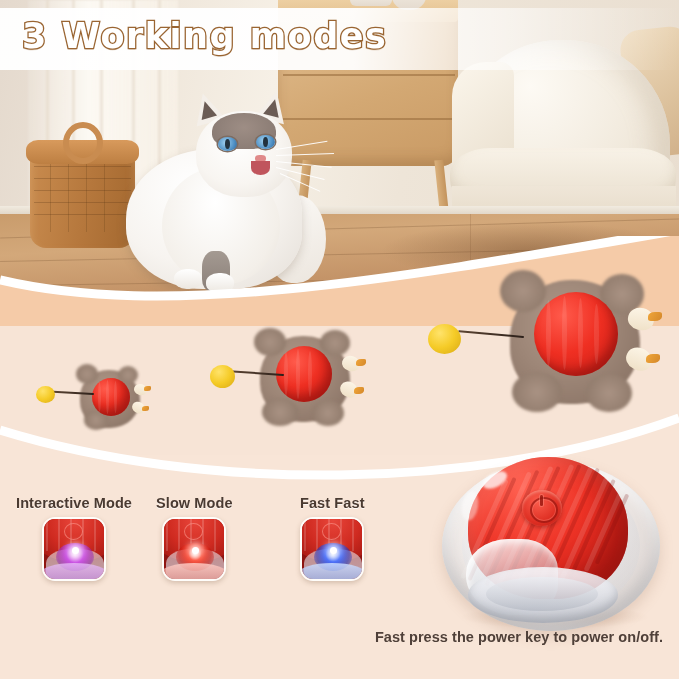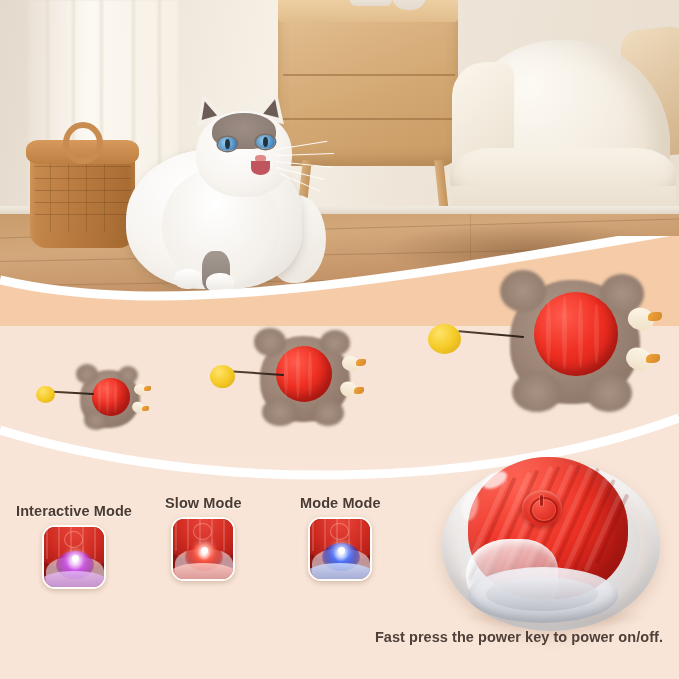--- a/index.html
+++ b/index.html
@@ -411,60 +411,60 @@
     <svg width="679" height="90" viewBox="0 0 679 90" preserveAspectRatio="none">
       <path d="M0,30 C200,92 480,92 679,18 L679,90 L0,90 Z" fill="#f8e5d7"></path>
       <path d="M0,30 C200,92 480,92 679,18" fill="none" stroke="#ffffff" stroke-width="9"></path>
     </svg>
   </div>
 
   <div class="bottom"></div>
 
   <div class="modes">
 
-    <div class="mode" style="left:16px;top:8px;">
+    <div class="mode" style="left:16px;top:0;">
       <div class="mode-label">Interactive Mode</div>
       <div class="mode-thumb">
         <div class="thumb-shell">
           <div class="thumb-ridge" style="left:10px"></div>
           <div class="thumb-ridge" style="left:22px"></div>
           <div class="thumb-ridge" style="left:34px"></div>
           <div class="thumb-ridge" style="left:46px"></div>
           <div class="thumb-ridge" style="left:58px"></div>
           <div class="thumb-ridge" style="left:68px"></div>
         </div>
         <div class="thumb-smiley"></div>
         <div class="thumb-clear"></div>
         <div class="thumb-glow" style="background:radial-gradient(circle at 50% 40%,rgba(255,230,255,.95) 0%,rgba(200,70,230,.95) 34%,rgba(140,30,180,.5) 68%,rgba(120,20,160,0) 100%);"></div>
         <div class="thumb-spark"></div>
         <div class="thumb-wheel" style="background:linear-gradient(180deg,rgba(232,190,248,.8),rgba(186,120,220,.6));"></div>
       </div>
     </div>
 
-    <div class="mode" style="left:165px;top:0;">
+    <div class="mode" style="left:156px;top:0;">
       <div class="mode-label">Slow Mode</div>
       <div class="mode-thumb">
         <div class="thumb-shell">
           <div class="thumb-ridge" style="left:10px"></div>
           <div class="thumb-ridge" style="left:22px"></div>
           <div class="thumb-ridge" style="left:34px"></div>
           <div class="thumb-ridge" style="left:46px"></div>
           <div class="thumb-ridge" style="left:58px"></div>
           <div class="thumb-ridge" style="left:68px"></div>
         </div>
         <div class="thumb-smiley"></div>
         <div class="thumb-clear"></div>
         <div class="thumb-glow" style="background:radial-gradient(circle at 50% 38%,rgba(255,255,250,.95) 0%,rgba(255,60,36,.95) 26%,rgba(200,20,12,.55) 62%,rgba(160,12,8,0) 100%);"></div>
         <div class="thumb-spark"></div>
         <div class="thumb-wheel" style="background:linear-gradient(180deg,rgba(255,205,198,.85),rgba(226,130,120,.6));"></div>
       </div>
     </div>
 
     <div class="mode" style="left:300px;top:0;">
-      <div class="mode-label">Mode Mode</div>
+      <div class="mode-label">Fast Fast</div>
       <div class="mode-thumb">
         <div class="thumb-shell">
           <div class="thumb-ridge" style="left:10px"></div>
           <div class="thumb-ridge" style="left:22px"></div>
           <div class="thumb-ridge" style="left:34px"></div>
           <div class="thumb-ridge" style="left:46px"></div>
           <div class="thumb-ridge" style="left:58px"></div>
           <div class="thumb-ridge" style="left:68px"></div>
         </div>
         <div class="thumb-smiley"></div>
@@ -506,14 +506,17 @@
     <div class="hero-wheel"></div>
     <div class="hero-wheel-in"></div>
     <div class="hero-spec" style="left:62px;top:18px;width:26px;height:14px;transform:rotate(-28deg)"></div>
     <div class="hero-spec" style="left:42px;top:36px;width:16px;height:30px;transform:rotate(10deg);opacity:.55"></div>
   </div>
 
   <div class="instructions">
     <div class="instr-line">Fast press the power key to power on/off.</div>
   </div>
 
+  <div class="title-banner">
+    <div class="title-text">3 Working modes</div>
+  </div>
 
 </div>
 
 </body></html>

